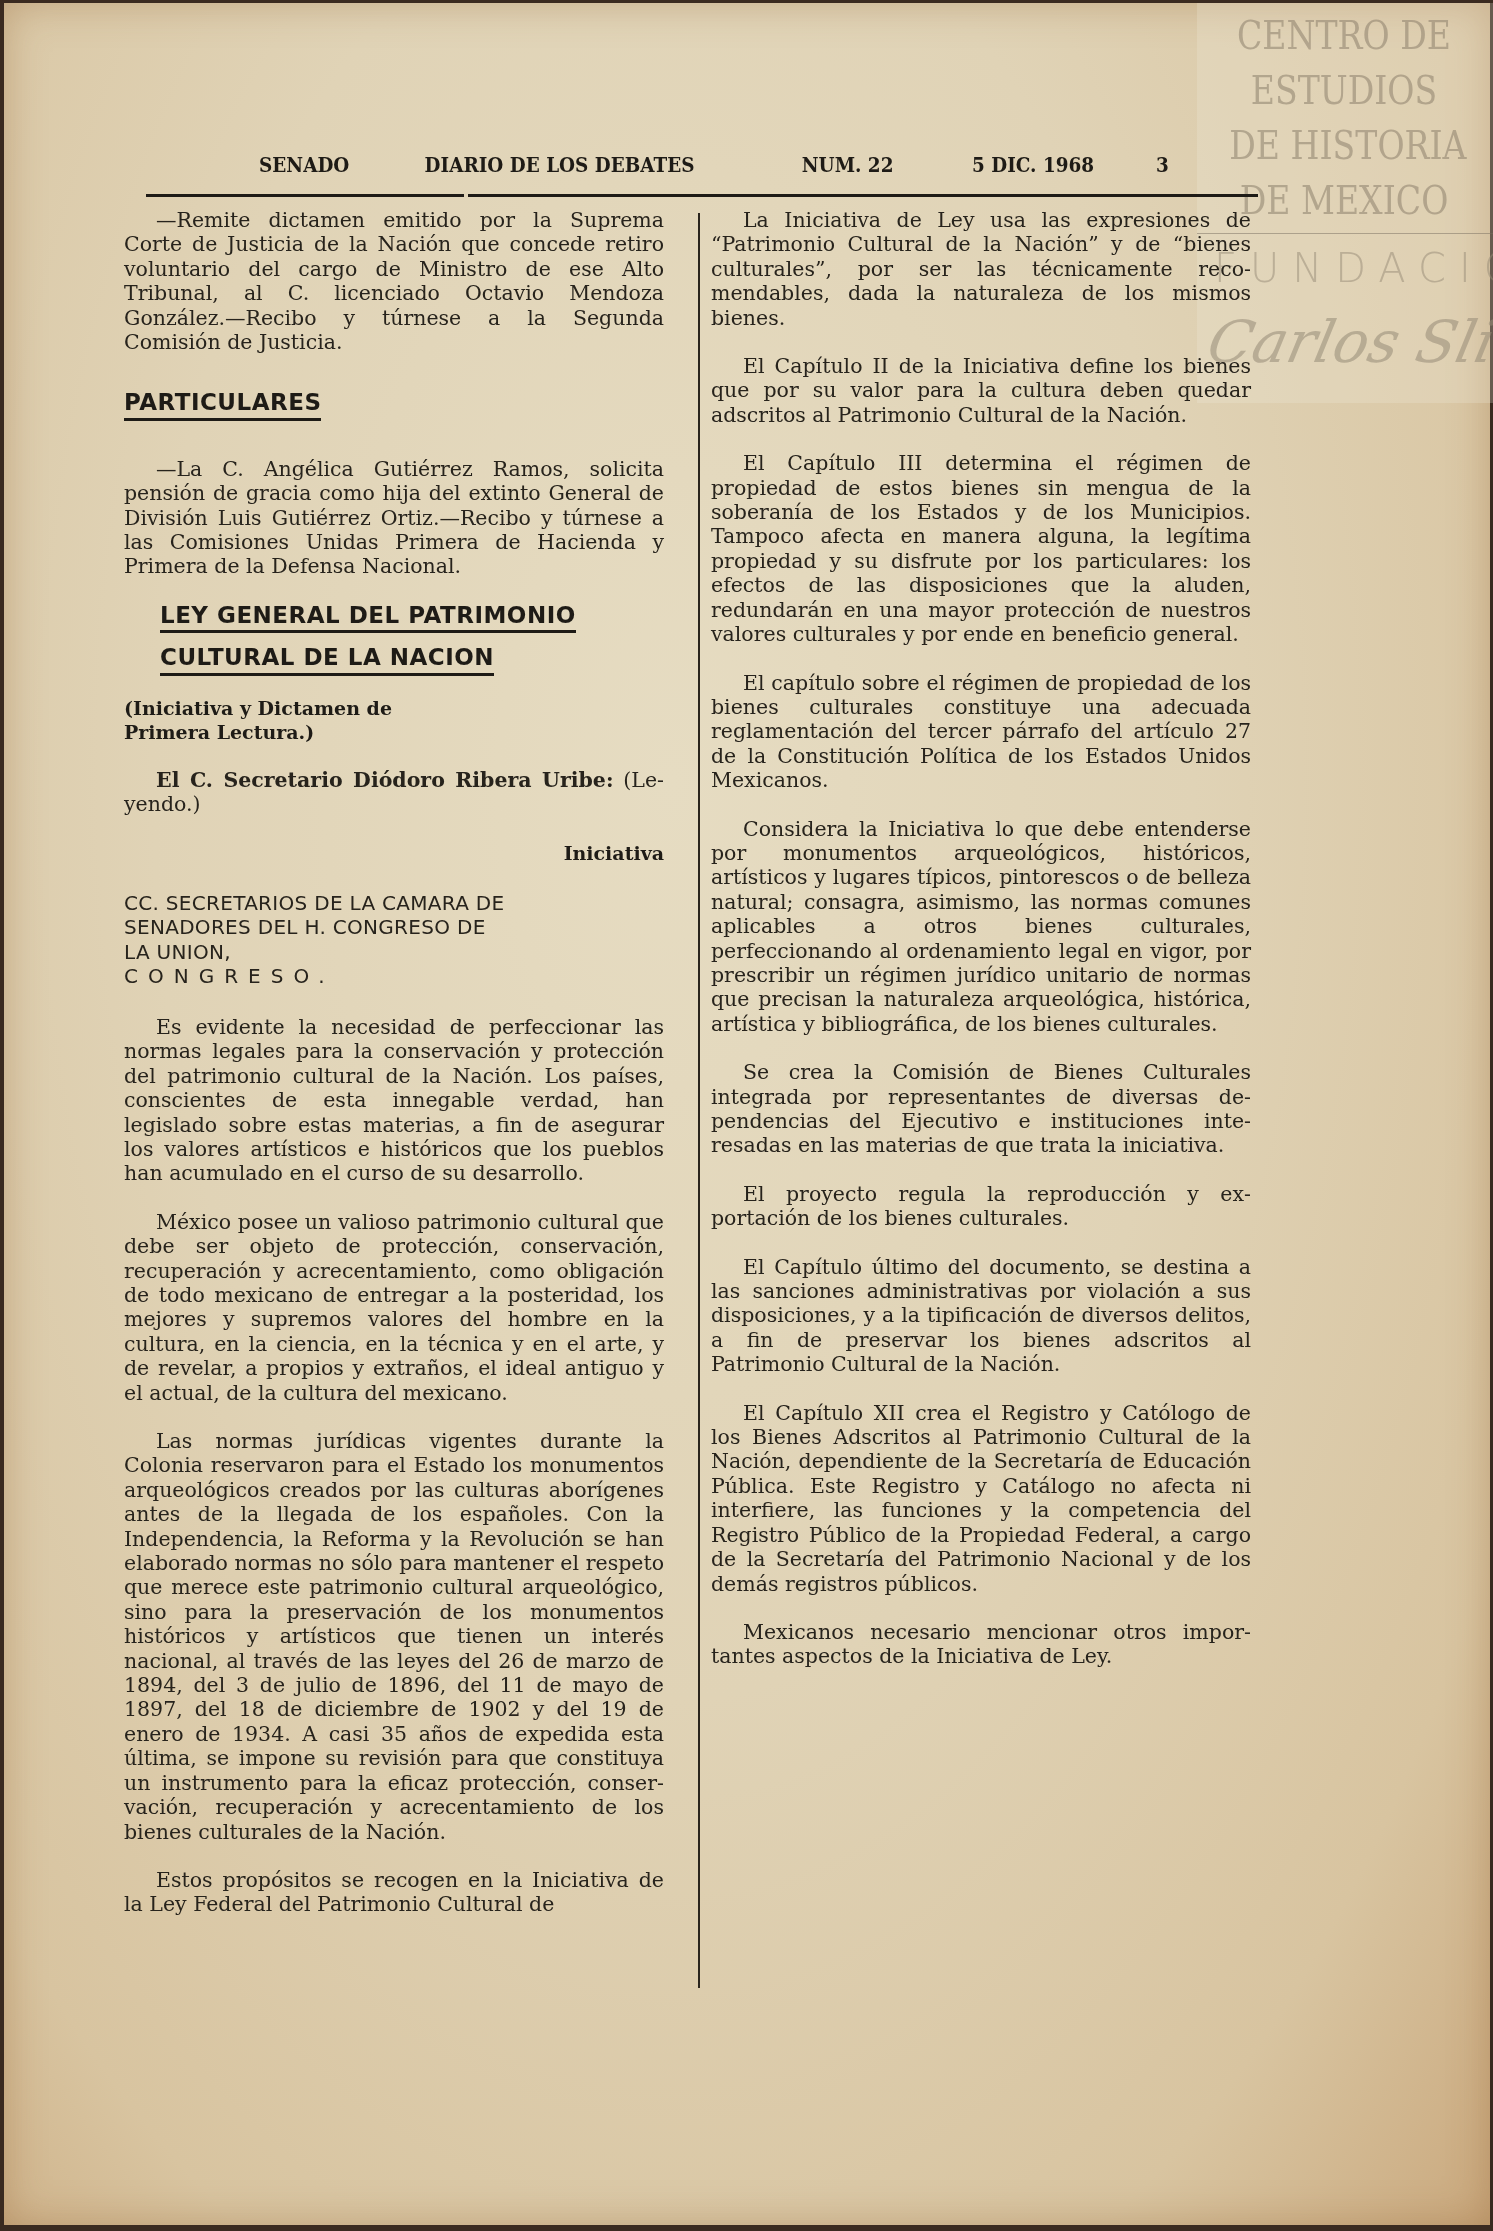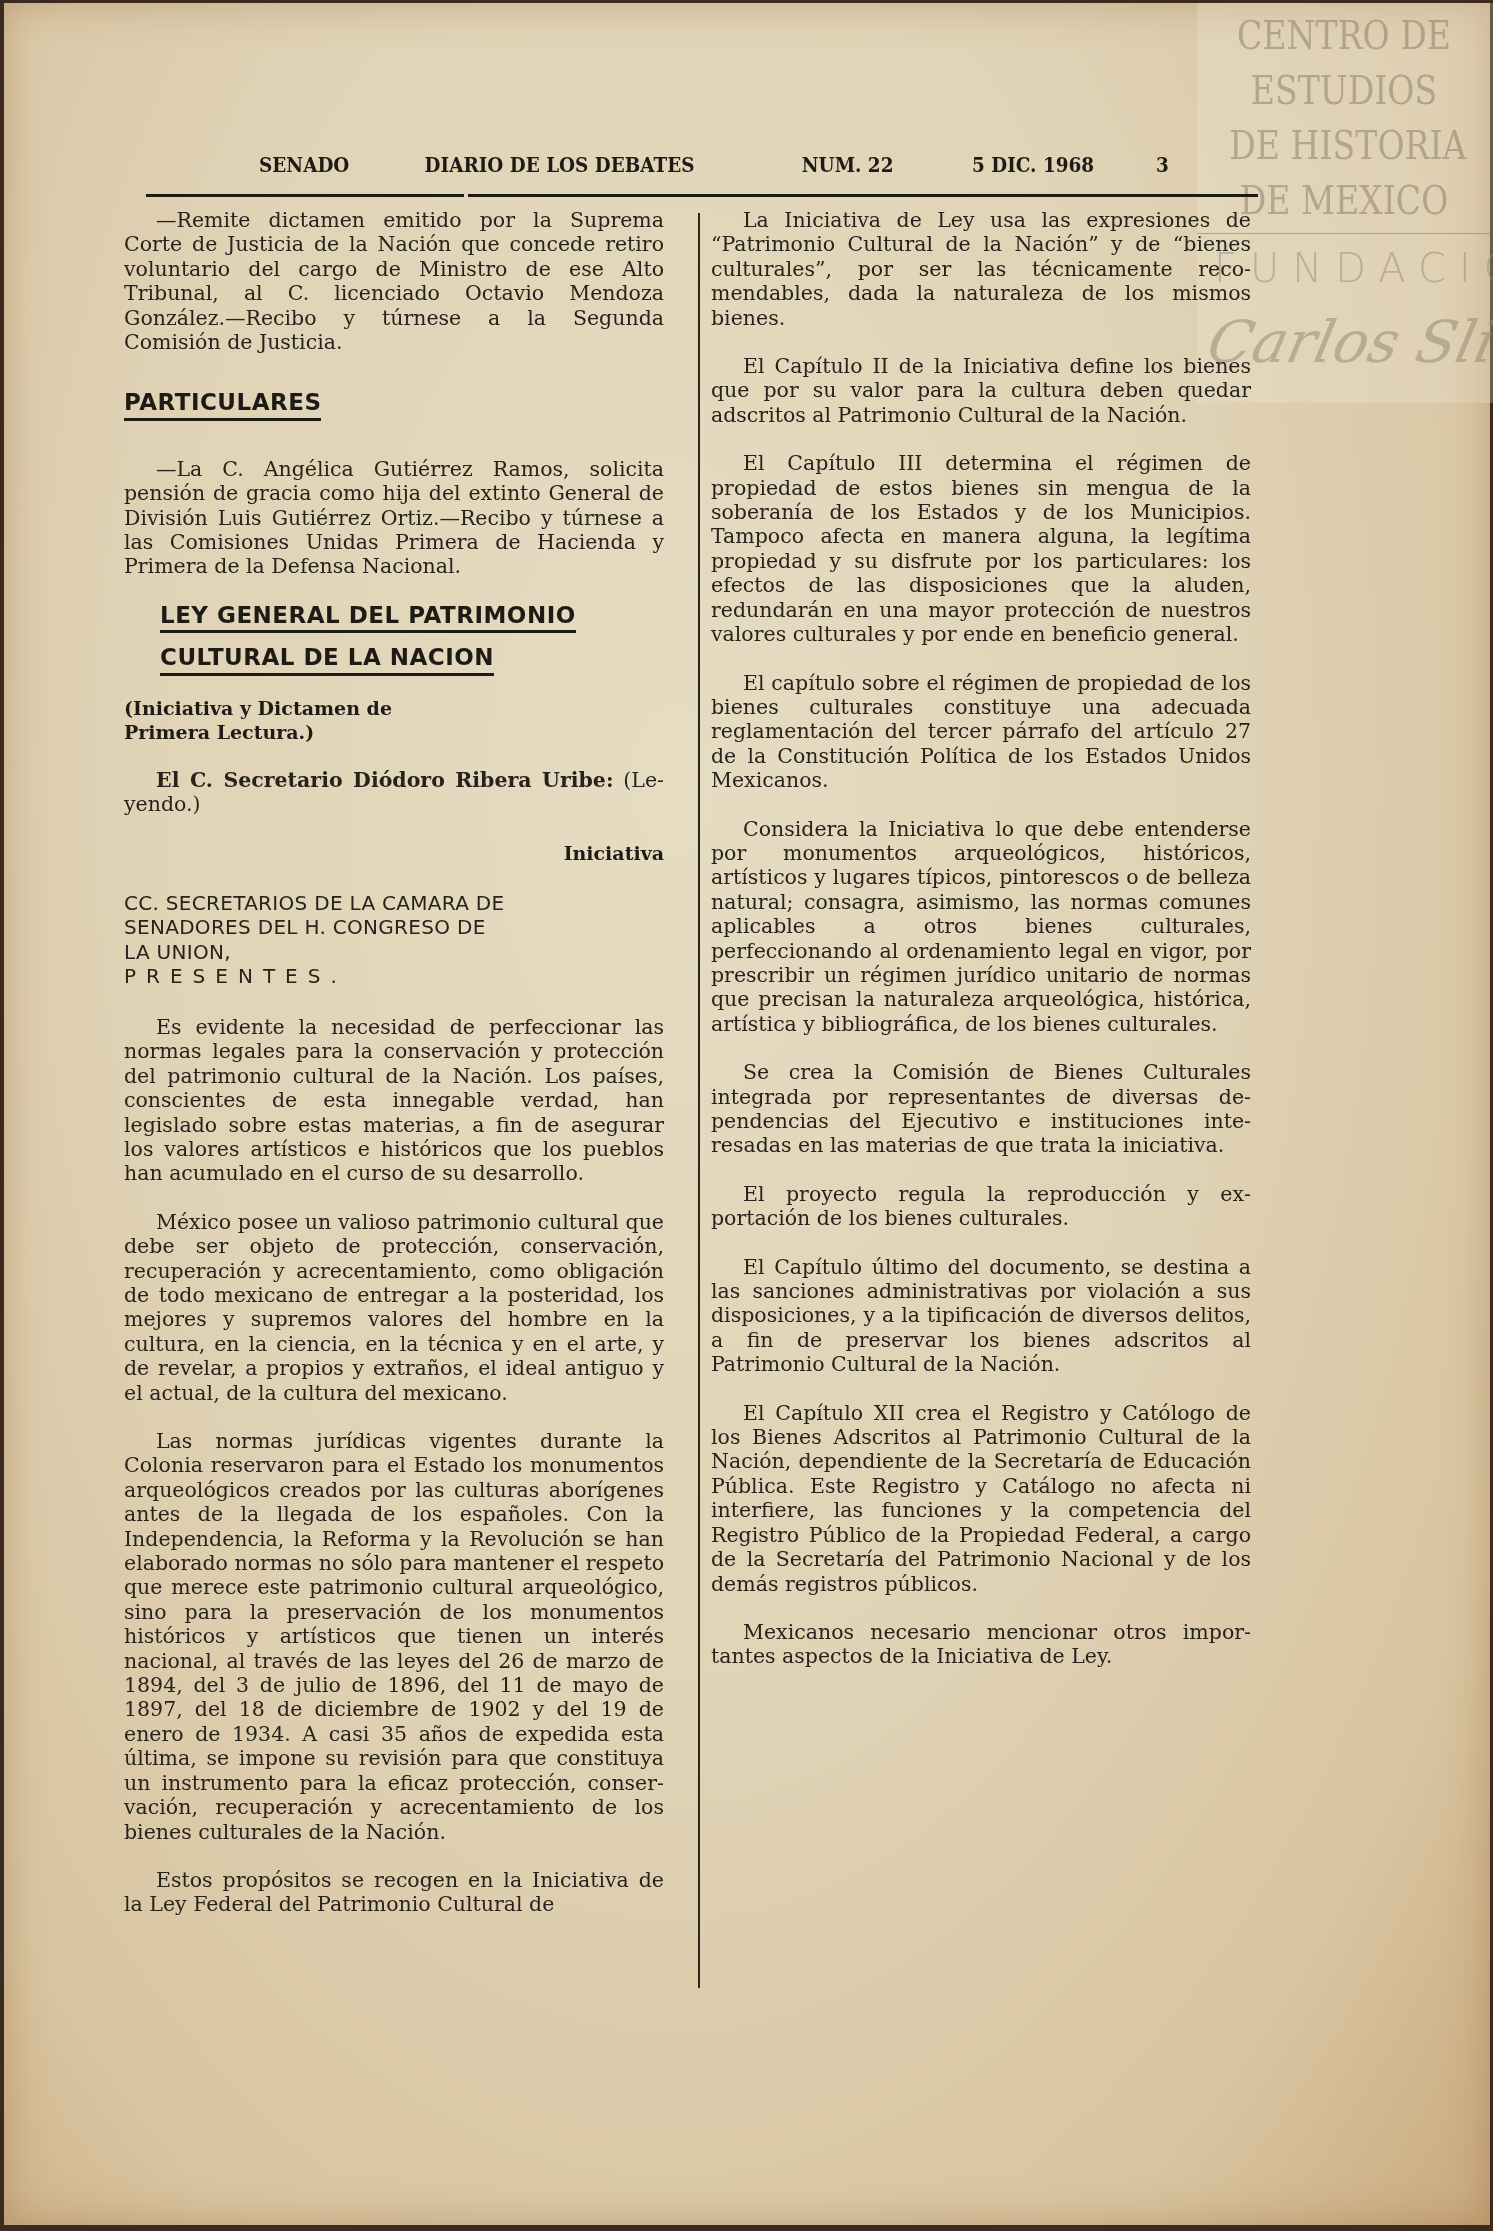--- a/index.html
+++ b/index.html
@@ -128,21 +128,21 @@
     </div>
 
     <p class="speaker"><b>El C. Secretario Diódoro Ribera Uribe:</b><span> (Le­yendo.)</span></p>
 
     <div class="center-head">Iniciativa</div>
 
     <div class="address">
       <div>CC. SECRETARIOS DE LA CAMARA DE</div>
       <div>SENADORES DEL H. CONGRESO DE</div>
       <div>LA UNION,</div>
-      <div class="spaced">PRESENTES.</div>
+      <div class="spaced">CONGRESO.</div>
     </div>
 
     <p>Es evidente la necesidad de perfeccionar las normas legales para la conservación y pro­tección del patrimonio cultural de la Nación. Los países, conscientes de esta innegable ver­dad, han legislado sobre estas materias, a fin de asegurar los valores artísticos e históricos que los pueblos han acumulado en el curso de su desarrollo.</p>
     <p>México posee un valioso patrimonio cultu­ral que debe ser objeto de protección, conser­vación, recuperación y acrecentamiento, como obligación de todo mexicano de entregar a la posteridad, los mejores y supremos valores del hombre en la cultura, en la ciencia, en la téc­nica y en el arte, y de revelar, a propios y ex­traños, el ideal antiguo y el actual, de la cul­tura del mexicano.</p>
     <p>Las normas jurídicas vigentes durante la Colonia reservaron para el Estado los monu­mentos arqueológicos creados por las culturas aborígenes antes de la llegada de los españo­les. Con la Independencia, la Reforma y la Re­volución se han elaborado normas no sólo pa­ra mantener el respeto que merece este patri­monio cultural arqueológico, sino para la pre­servación de los monumentos históricos y ar­tísticos que tienen un interés nacional, al tra­vés de las leyes del 26 de marzo de 1894, del 3 de julio de 1896, del 11 de mayo de 1897, del 18 de diciembre de 1902 y del 19 de enero de 1934. A casi 35 años de expedida esta última, se impone su revisión para que constituya un instrumento para la eficaz protección, conser­vación, recuperación y acrecentamiento de los bienes culturales de la Nación.</p>
     <p>Estos propósitos se recogen en la Iniciativa de la Ley Federal del Patrimonio Cultural de</p>
   </div>
 
   <div class="col col-right">
     <p>La Iniciativa de Ley usa las expresiones de “Patrimonio Cultural de la Nación” y de “bie­nes culturales”, por ser las técnicamente reco­mendables, dada la naturaleza de los mismos bienes.</p>

